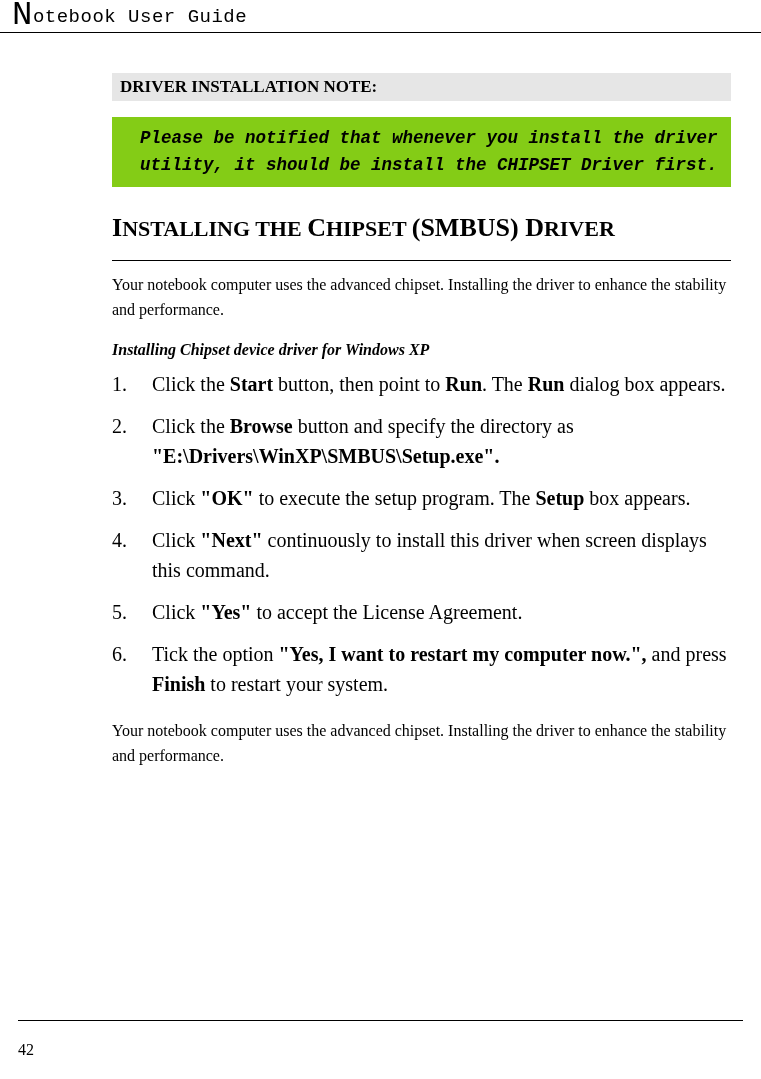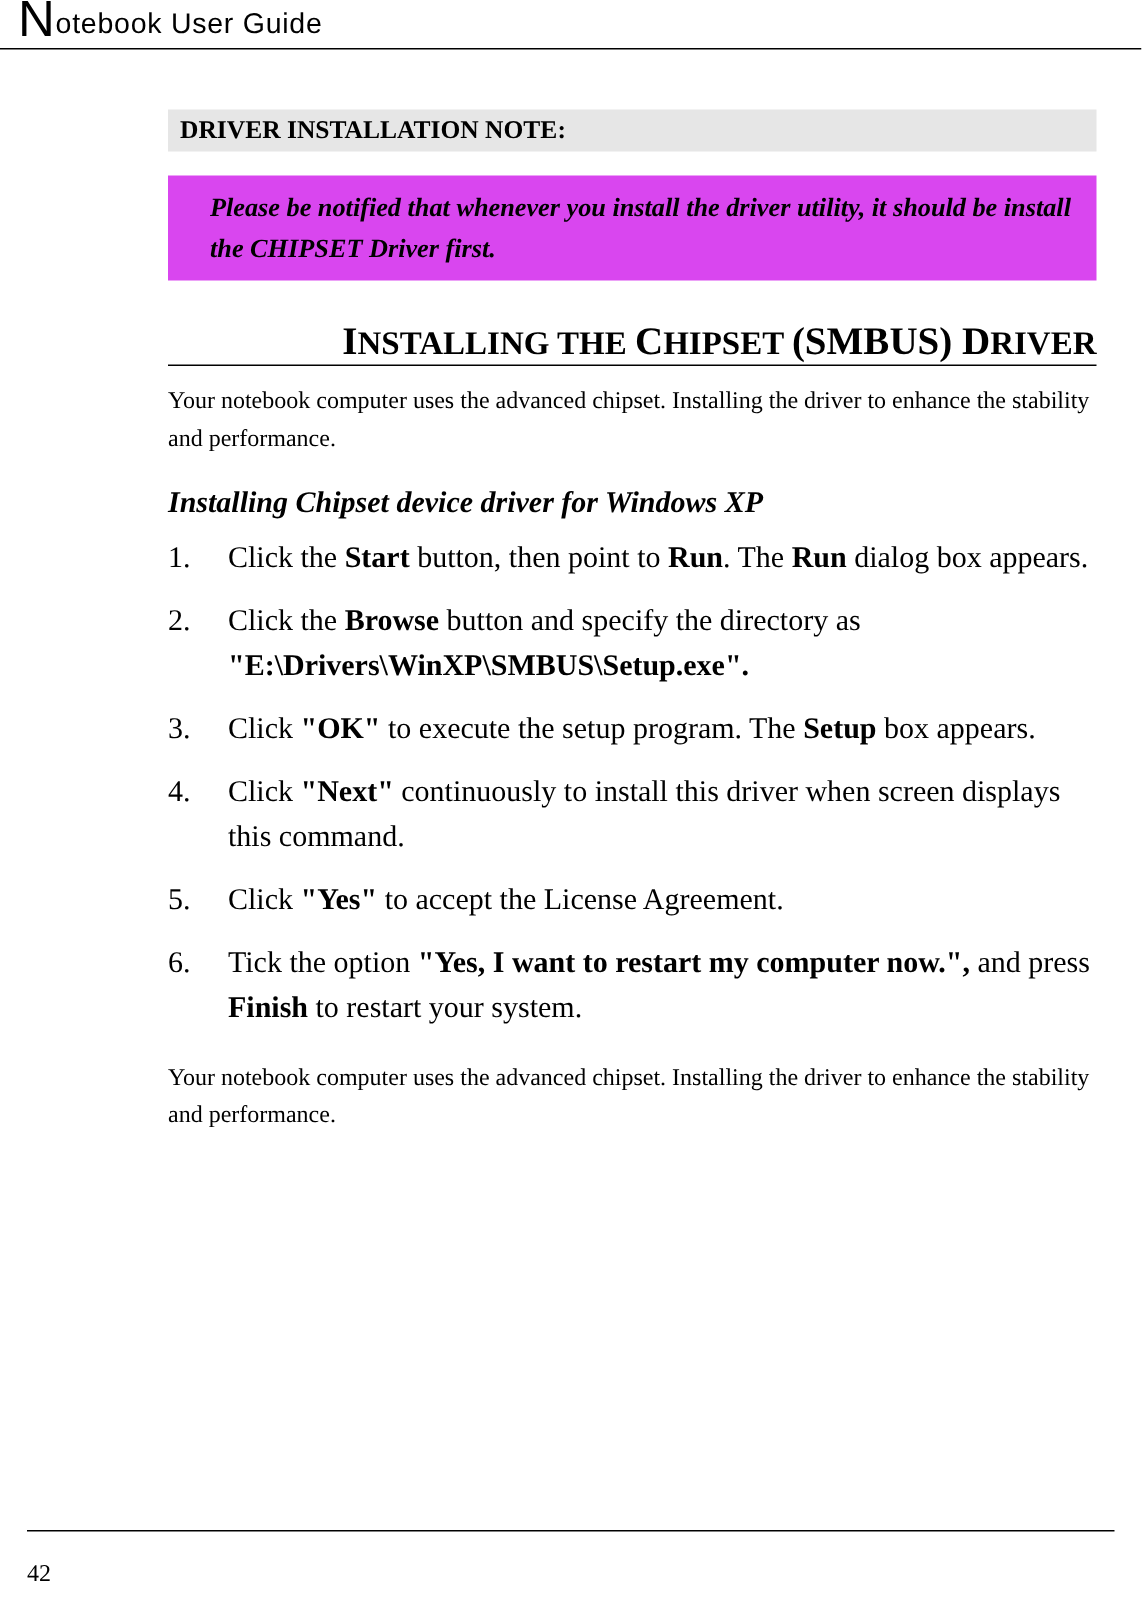--- a/index.html
+++ b/index.html
@@ -9,21 +9,21 @@
     background: #ffffff;
     font-family: Garamond, "Times New Roman", serif;
     color: #000000;
     position: relative;
   }
   .header {
     padding: 6px 12px 4px 12px;
     border-bottom: 1.5px solid #000;
   }
   .header-title {
-    font-family: Liberation Sans, sans-serif;
+    font-family: Liberation Mono, monospace;
     font-size: 19px;
     letter-spacing: 0.5px;
   }
   .header-title .dropcap {
     font-size: 34px;
     line-height: 0;
     vertical-align: -2px;
   }
   .content {
     padding: 40px 30px 0 112px;
@@ -34,58 +34,58 @@
     margin-bottom: 26px;
   }
   .note-heading {
     background: #e6e6e6;
     font-weight: bold;
     font-size: 17px;
     padding: 4px 8px;
     margin-bottom: 16px;
   }
   .note-box {
-    background: #d946ef;
+    background: #84cc16;
     padding: 8px 12px 8px 12px;
     margin-bottom: 26px;
     display: flex;
     gap: 16px;
+    font-family: Liberation Mono, monospace;
   }
   .note-symbol {
     font-family: Arial, sans-serif;
     font-size: 16px;
     font-weight: bold;
     flex-shrink: 0;
     padding-top: 2px;
   }
   .note-text {
     font-style: italic;
     font-weight: bold;
     font-size: 17.5px;
     line-height: 1.55;
   }
   .section-heading {
     font-weight: bold;
     font-size: 22px;
     border-bottom: 1.5px solid #000;
-    padding-bottom: 0;
+    padding-bottom: 17px;
     margin-bottom: 12px;
     font-variant: small-caps;
-    text-align: right;
   }
   .section-heading .cap { font-size: 26px; }
   .body-para {
     font-size: 16px;
     line-height: 1.55;
     margin-bottom: 18px;
   }
   .sub-heading {
     font-style: italic;
     font-weight: bold;
-    font-size: 20px;
+    font-size: 16px;
     margin-bottom: 10px;
   }
   ol.steps {
     list-style: none;
     counter-reset: step;
     margin-bottom: 20px;
   }
   ol.steps li {
     counter-increment: step;
     font-size: 20px;

